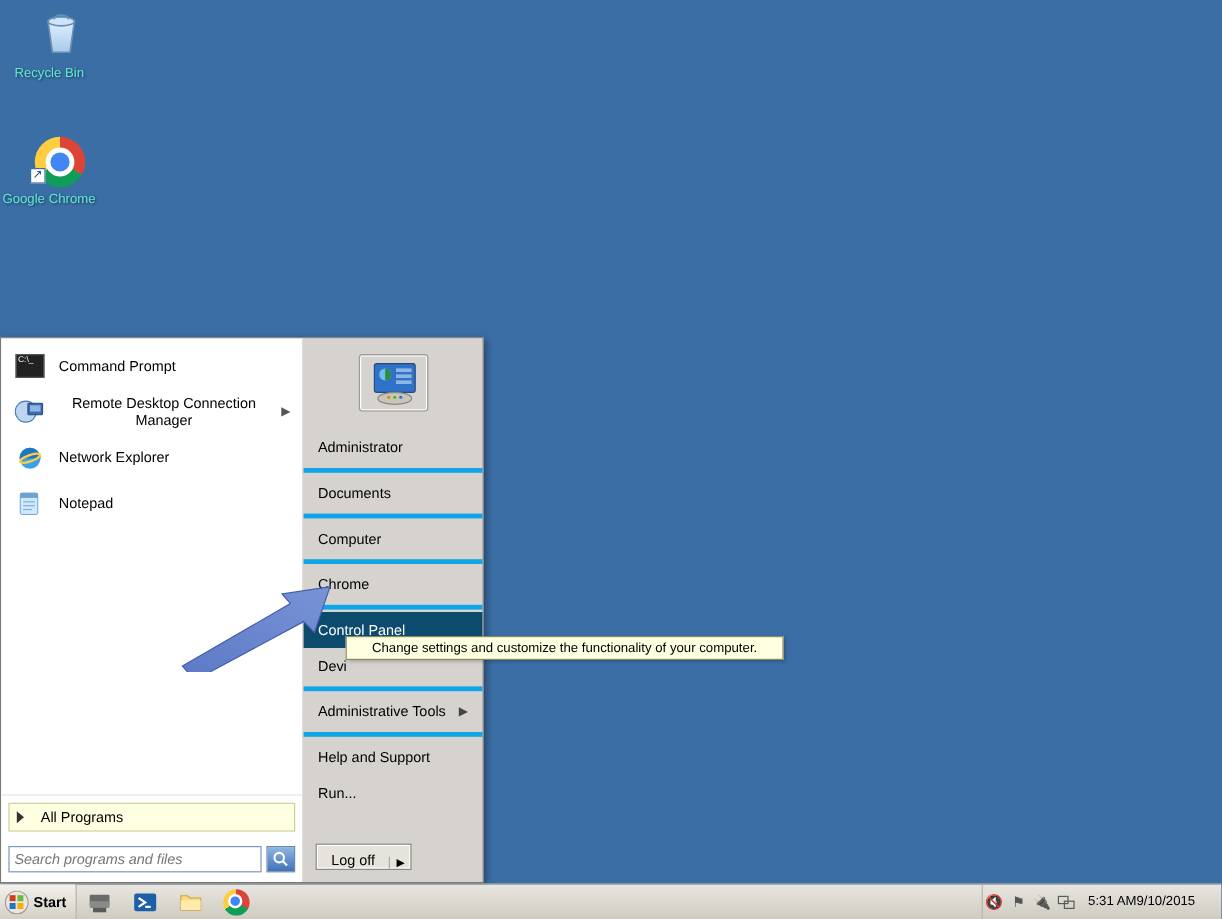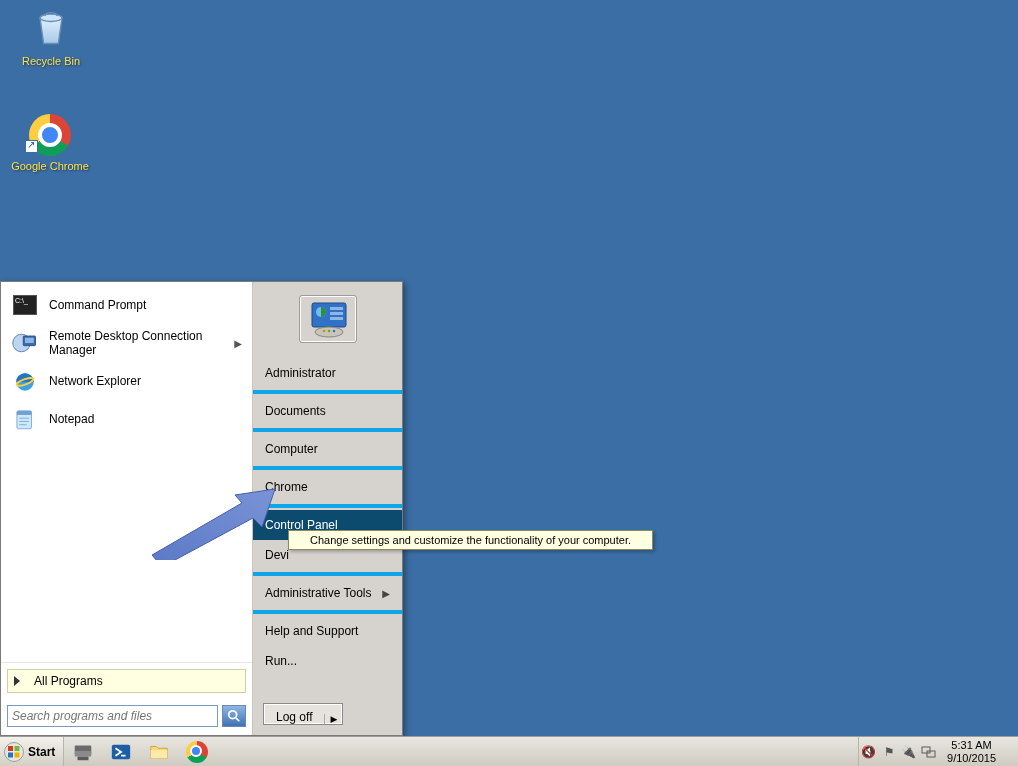--- a/index.html
+++ b/index.html
@@ -1,20 +1,20 @@
 <!DOCTYPE html>
 <html><head>
 <meta charset="utf-8">
 <style>
   * { box-sizing: border-box; }
   html, body { margin:0; padding:0; width:1018px; height:766px; font-family: "Segoe UI", Tahoma, sans-serif; font-size:12px; color:#000; overflow:hidden; }
   body { background:#3b6ea5; position:relative; }
 
   
-  .desktop-icon { position:absolute; width:78px; text-align:center; color:#fde047; cursor:pointer; }
+  .desktop-icon { position:absolute; width:78px; text-align:left; color:#5eead4; cursor:pointer; }
   .desktop-icon .ico { width:48px; height:48px; margin:0 auto 2px; }
   .desktop-icon .lbl { font-size:11px; text-shadow:1px 1px 2px rgba(0,0,0,0.5); }
   .recycle { top:5px; left:12px; }
   .chrome  { top:114px; left:2px; width:96px; }
 
   
   .bin-svg { display:block; margin:auto; }
 
   
   .chrome-ico { border-radius:50%; position:relative; width:42px; height:42px; margin:0 auto 4px;
@@ -24,21 +24,21 @@
   .chrome .shortcut::before { content:"↗"; font-size:10px; color:#1c4f8b; position:absolute; top:-2px; left:1px; }
 
   
   .start-menu { position:absolute; left:0; bottom:30px; width:403px; height:455px; background:#d6d3ce; border:1px solid #7a7a7a; box-shadow:2px 2px 6px rgba(0,0,0,0.4); display:flex; }
   .sm-left { width:252px; background:#fff; display:flex; flex-direction:column; border-right:1px solid #c9c5bd; }
   .sm-right { flex:1; background:#d6d3ce; display:flex; flex-direction:column; }
 
   .pinned-list { flex:1; padding:4px 0; }
   .pinned-item { display:flex; align-items:center; gap:10px; padding:4px 10px; min-height:38px; cursor:pointer; }
   .pinned-item .pico { width:28px; height:28px; flex-shrink:0; display:flex; align-items:center; justify-content:center;}
-  .pinned-item .ptxt { font-size:12px; line-height:1.2; }
+  .pinned-item .ptxt { font-size:12px; line-height:1.2;text-align:center; }
   .pinned-item .arrow { margin-left:auto; font-size:10px; color:#555;}
 
   .icon-cmd { background:#222; border:1px solid #555; width:24px; height:20px; position:relative;}
   .icon-cmd::before{content:"C:\\_"; color:#fff; font-size:7px; position:absolute; top:1px; left:1px;}
   .icon-rdp { position:relative; }
   .icon-rdp svg{width:28px;height:28px;}
   .icon-ie svg{width:28px;height:28px;}
   .icon-np svg{width:26px;height:26px;}
 
   .all-programs-wrap { border-top:1px solid #e5e5e5; }
@@ -76,21 +76,21 @@
   
   .taskbar { position:absolute; left:0; right:0; bottom:0; height:30px; background:linear-gradient(#e8e6e0,#cfcbc1); border-top:1px solid #9c9c9c; display:flex; align-items:stretch; }
   .start-btn { display:flex; align-items:center; gap:4px; padding:0 8px 0 4px; border-right:1px solid #b9b5ac; cursor:pointer; background:linear-gradient(#f3f1eb,#d4d0c6);}
   .start-orb{ width:20px;height:20px; }
   .start-txt{ font-weight:bold; font-size:12px;}
   .ql { display:flex; align-items:center; }
   .ql-item{ width:38px; height:100%; display:flex;align-items:center;justify-content:center; cursor:pointer;}
   .ql-item svg,.ql-item .ic{width:22px;height:22px;}
   .tray{ margin-left:auto; display:flex; align-items:center; border-left:1px solid #b9b5ac;}
   .tray-ico{ width:20px; height:100%; display:flex;align-items:center;justify-content:center; font-size:12px; color:#555; cursor:pointer;}
-  .clock{ padding:0 8px; font-size:11px; text-align:center; line-height:1.15; display:flex; flex-direction:column; justify-content:center; cursor:pointer;}
+  .clock{ padding:0 8px; font-size:11px; text-align:center; line-height:1.15; display:flex; justify-content:center; cursor:pointer;}
   .showdesk{ width:14px; border-left:1px solid #b9b5ac; background:linear-gradient(#e0ddd6,#cac6bc); cursor:pointer;}
 
   
   .chrome-sm{ width:20px;height:20px;border-radius:50%; background:conic-gradient(#db4437 0 120deg,#0f9d58 120deg 240deg,#ffcd40 240deg 360deg); position:relative;}
   .chrome-sm::after{content:"";position:absolute;top:4px;left:4px;width:12px;height:12px;border-radius:50%;background:#4285f4;border:2px solid #fff;box-sizing:border-box;}
 </style>
 </head>
 <body>
 
 <div class="desktop-icon recycle">

